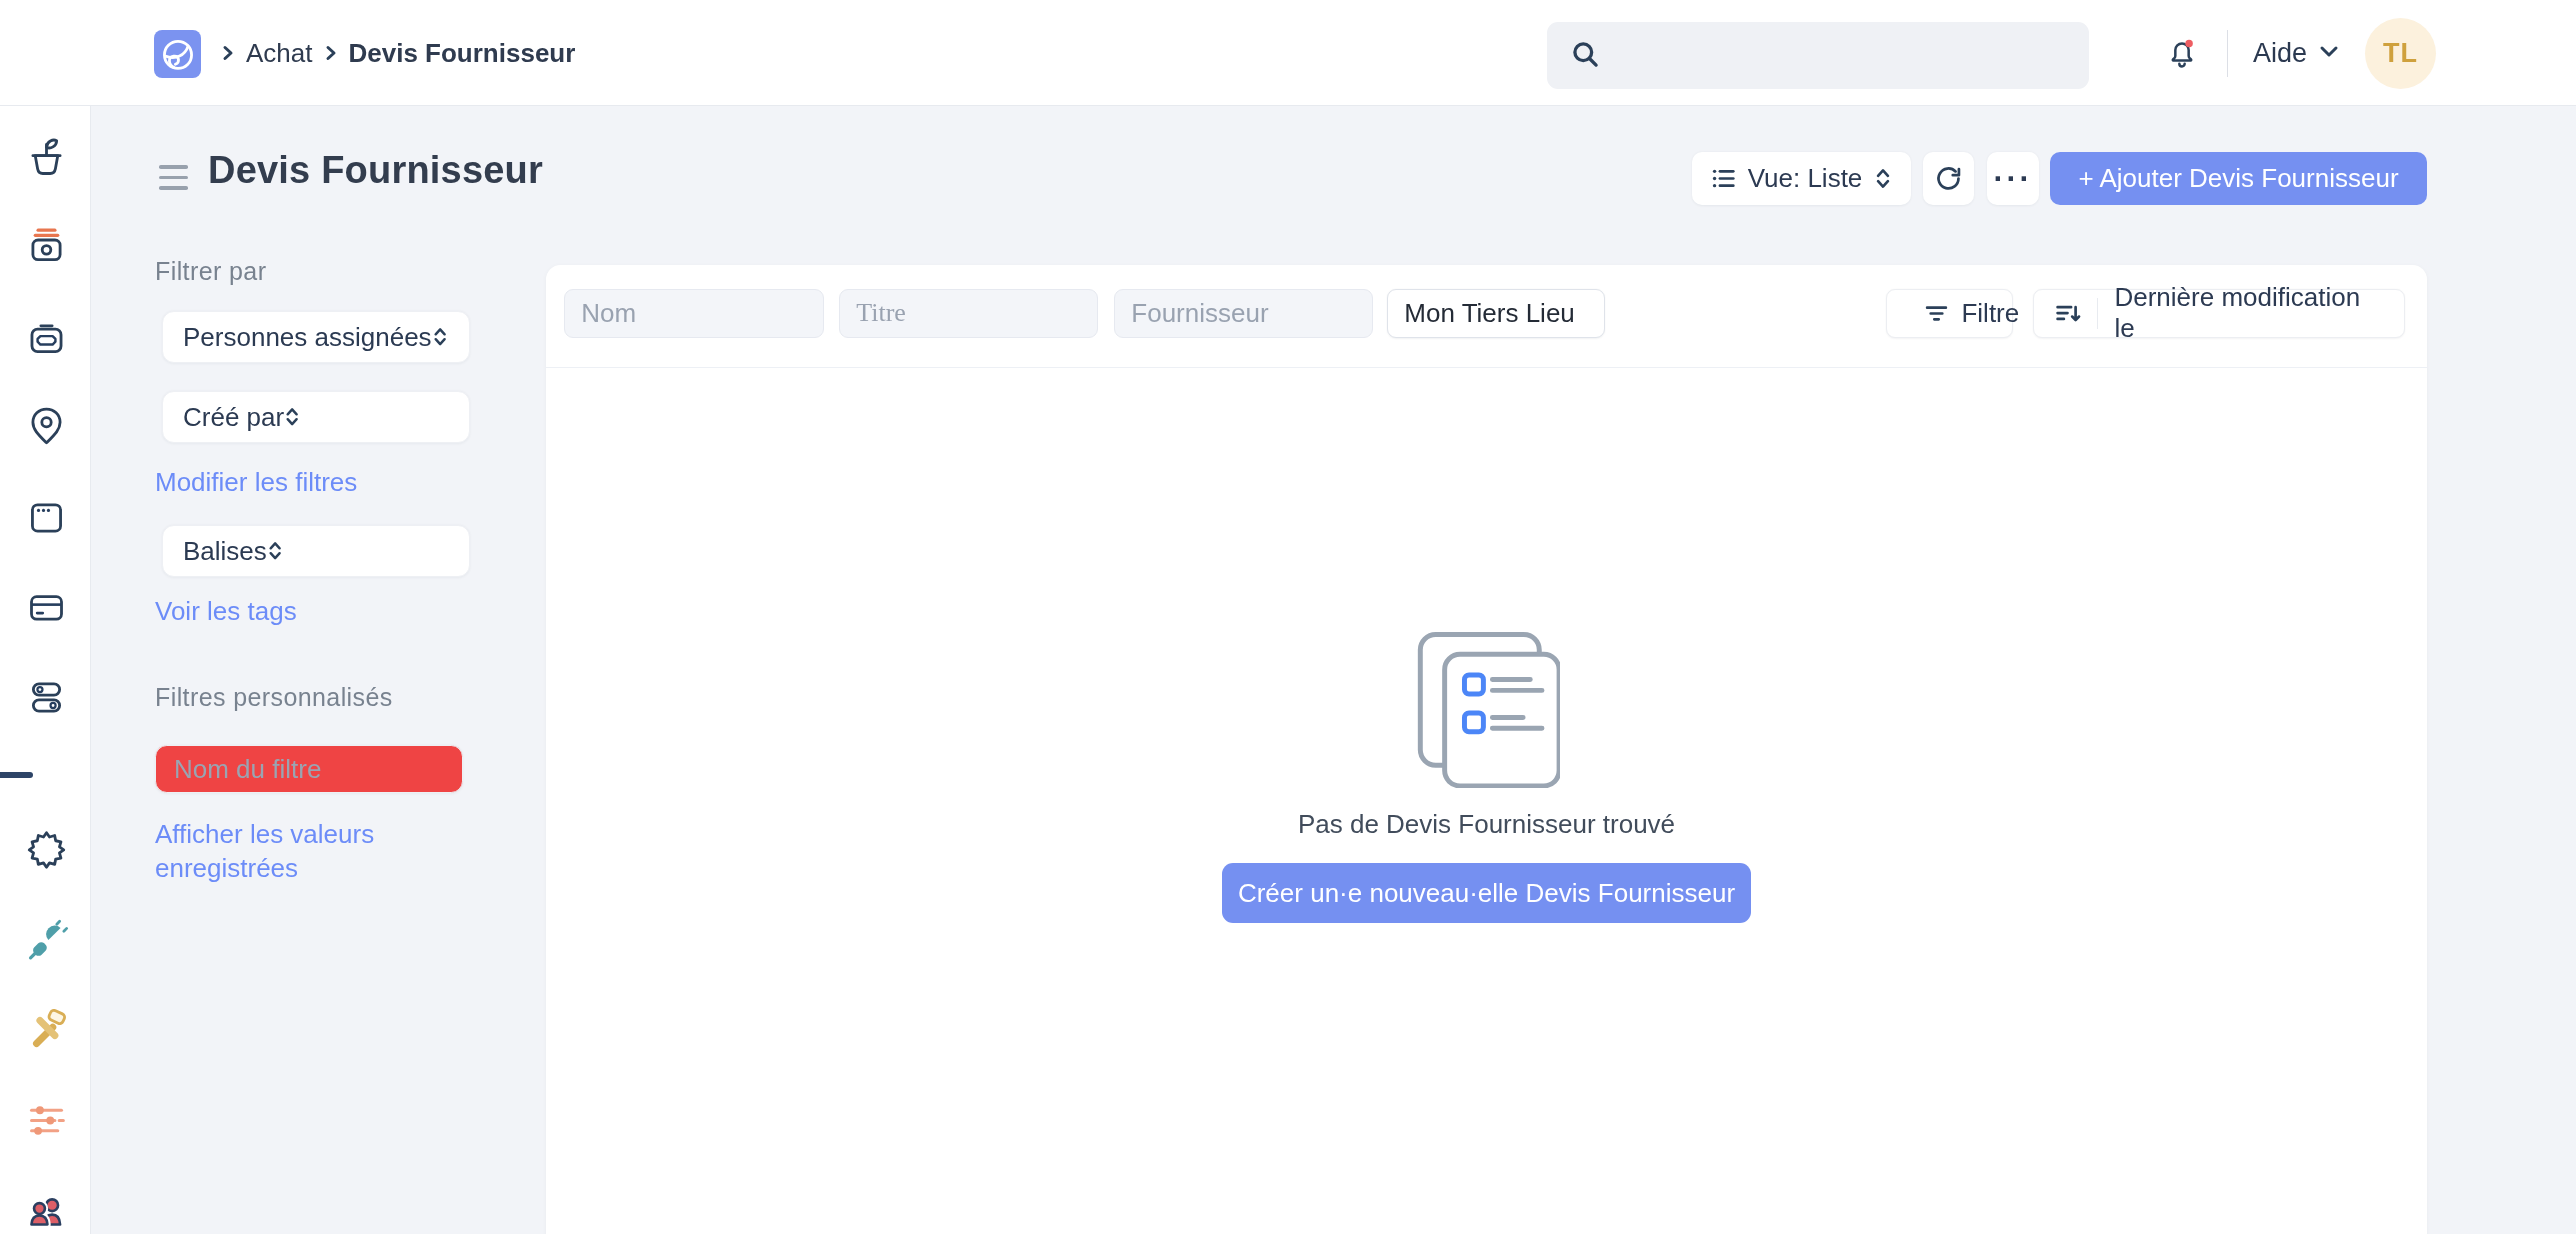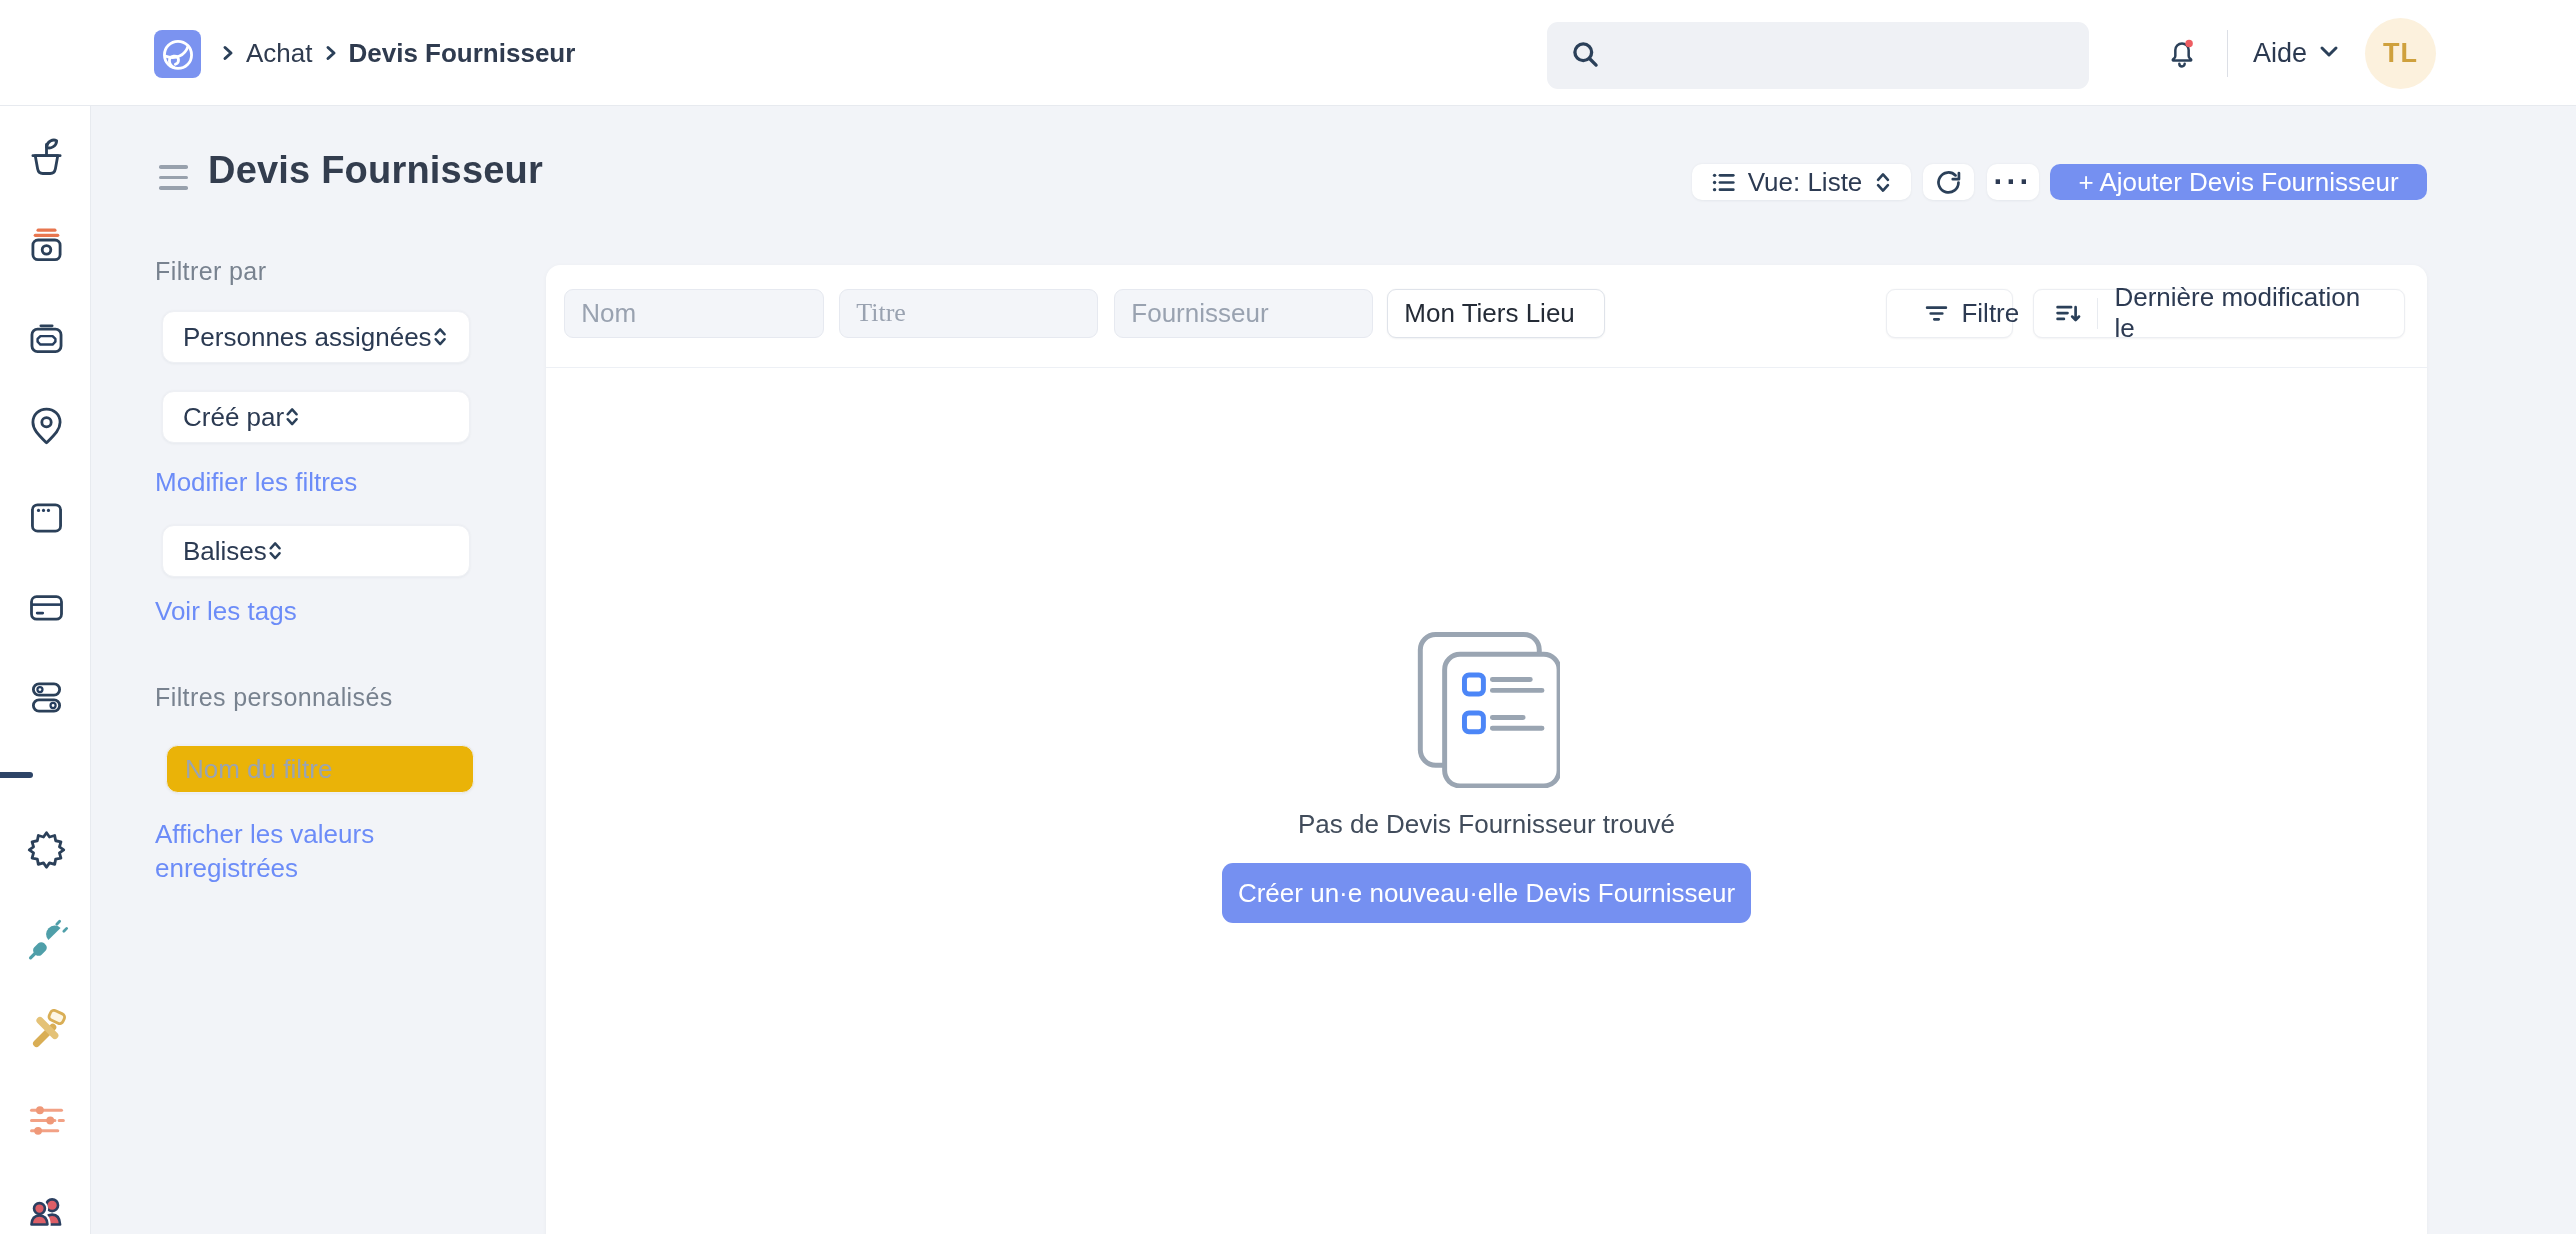--- a/index.html
+++ b/index.html
@@ -25,27 +25,27 @@
   .rail-icon { position:absolute; left:22.6px; width:47px; height:47px; display:flex; align-items:center; justify-content:center; cursor:pointer; }
   .rail-icon svg { width:45px; height:45px; }
   .rail-divider { position:absolute; left:0; top:666px; width:33px; height:6.3px; background:#2d4467; border-radius:0 3.6px 3.6px 0; }
 
   
   .hamburger { position:absolute; left:159px; top:165px; width:29px; height:25px; display:flex; flex-direction:column; justify-content:space-between; cursor:pointer; }
   .hamburger i { display:block; height:3.6px; border-radius:1.8px; background:#98a1ad; }
   .page-title { position:absolute; left:208px; top:149px; font-size:38px; font-weight:700; color:#333d4e; letter-spacing:0.2px; }
 
   .btn { display:flex; align-items:center; justify-content:center; background:#fff; border-radius:10px; box-shadow:0 0.9px 2.7px rgba(20,30,50,.06); cursor:pointer; font-size:26px; color:#2c3a52; }
-  .toolbar-btn { position:absolute; top:152px; height:36px;margin-top:12px; }
+  .toolbar-btn { position:absolute; top:152px; height:53px; }
   .btn-primary { background:#7590f1; color:#ffffff; box-shadow:none; }
 
   
   .fp-label { position:absolute; left:155px; font-size:25px; color:#78828f; letter-spacing:0.4px; }
   .pill { position:absolute; left:162px; width:308px; height:52px; background:#fff; border:0.9px solid #eef0f4; border-radius:11.8px; box-shadow:0 0.9px 2.7px rgba(20,30,50,.05); display:flex; align-items:center; justify-content:flex-start; padding:0 18px 0 20px; font-size:26px; color:#2b3a52; cursor:pointer; }
-  .text-input { position:absolute; left:166px; width:308px; height:48px; background:#eab308; border:0.9px solid #eef0f4; border-radius:11.8px; box-shadow:0 0.9px 2.7px rgba(20,30,50,.05); padding:0 18px; font-size:26px; color:#2b3a52; font-family:"Liberation Sans",sans-serif; outline:none; }
+  .text-input { position:absolute; left:155px; width:308px; height:48px; background:#ef4444; border:0.9px solid #eef0f4; border-radius:11.8px; box-shadow:0 0.9px 2.7px rgba(20,30,50,.05); padding:0 18px; font-size:26px; color:#2b3a52; font-family:"Liberation Sans",sans-serif; outline:none; }
   .text-input::placeholder { color:#9aa4b2; }
   .link { position:absolute; left:155px; font-size:26px; color:#6c8cf8; cursor:pointer; line-height:34px; }
 
   
   .card { position:absolute; left:546px; top:253px; width:1881px; height:982px; background:#ffffff; border-radius:14.5px 14.5px 0 0; box-shadow:0 1.8px 5.4px rgba(30,40,60,.04);margin-top:12px; }
   .qf-row-border { position:absolute; left:0; top:102px; width:100%; height:0.9px; background:#edf0f5; }
   .qf-input { position:absolute; top:23.5px; height:49px; background:#f3f5f9; border:0.9px solid #e6e9f0; border-radius:9px; padding:0 16.3px; font-size:26px; color:#242b36; font-family:"Liberation Sans",sans-serif; outline:none; }
   .qf-input::placeholder { color:#99a2b0; }
   .qf-input.filled { background:#ffffff; border:0.9px solid #dfe3ea; box-shadow:0 0.9px 1.8px rgba(20,30,50,.06); font-weight:400; }
   .card .btn { position:absolute; top:23.5px; height:49px; border:0.9px solid #eceef2; box-shadow:0 0.9px 1.8px rgba(16,24,40,.05); border-radius:9px; }

